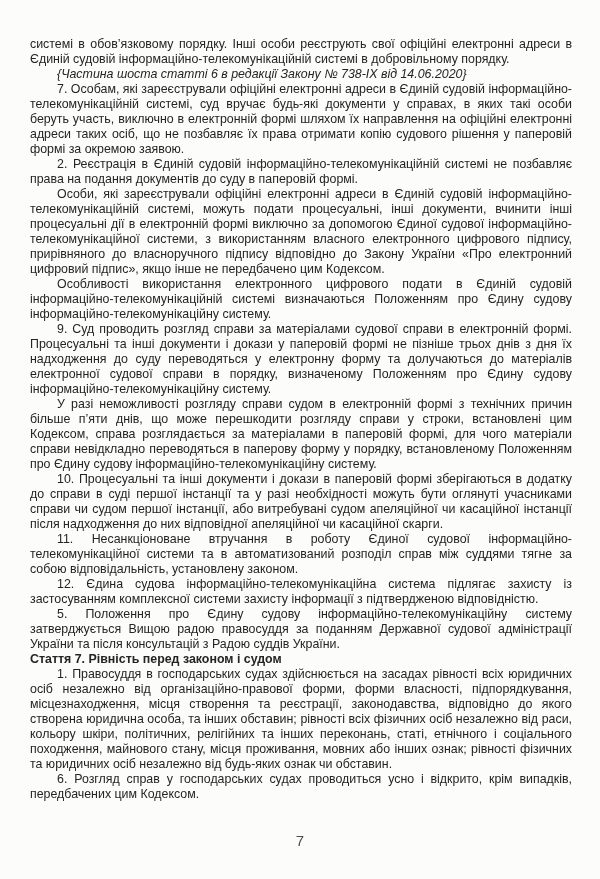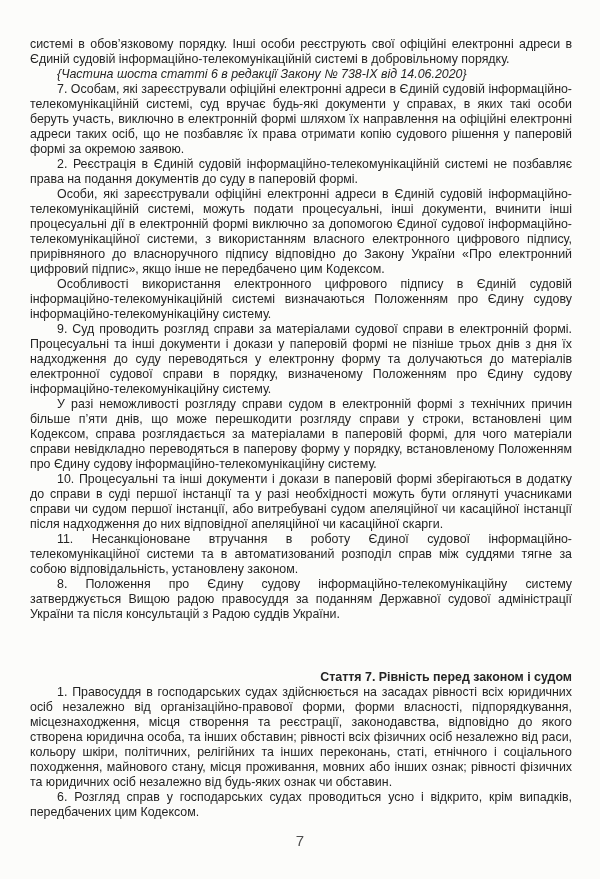--- a/index.html
+++ b/index.html
@@ -21,48 +21,48 @@
       font-size: 12.4px;
       line-height: 15px;
       text-align: justify;
       -webkit-hyphens: auto;
       hyphens: auto;
     }
     .text-body p { margin: 0; text-indent: 27px; }
     .text-body p.continuation { text-indent: 0; }
     .text-body p.note { font-style: italic; }
     .text-body p.heading {
-      text-align: right;
+      text-align: left;
       font-weight: bold;
       text-indent: 0;
       hyphens: none;
-      margin-top: 48px;
     }
     .page-number {
       position: absolute;
       left: 0; right: 0; top: 832px;
       text-align: center;
       font-size: 15px;
       color: #4d4d4d;
     }
   </style>
 </head>
 <body>
 
 <div class="page">
   <div class="text-body" id="text-body">
       <p class="continuation">системі в обов’язковому порядку. Інші особи реєструють свої офіційні електронні адреси в Єдиній судовій інформаційно-телекомунікаційній системі в добровільному порядку.</p>
       <p class="note">{Частина шоста статті 6 в редакції Закону № 738-IX від 14.06.2020}</p>
       <p class="para">7. Особам, які зареєстрували офіційні електронні адреси в Єдиній судовій інформаційно-телекомунікаційній системі, суд вручає будь-які документи у справах, в яких такі особи беруть участь, виключно в електронній формі шляхом їх направлення на офіційні електронні адреси таких осіб, що не позбавляє їх права отримати копію судового рішення у паперовій формі за окремою заявою.</p>
       <p class="para">2. Реєстрація в Єдиній судовій інформаційно-телекомунікаційній системі не позбавляє права на подання документів до суду в паперовій формі.</p>
       <p class="para">Особи, які зареєстрували офіційні електронні адреси в Єдиній судовій інформаційно-телекомунікаційній системі, можуть подати процесуальні, інші документи, вчинити інші процесуальні дії в електронній формі виключно за допомогою Єдиної судової інформаційно-телекомунікаційної системи, з використанням власного електронного цифрового підпису, прирівняного до власноручного підпису відповідно до Закону України «Про електронний цифровий підпис», якщо інше не передбачено цим Кодексом.</p>
-      <p class="para">Особливості використання електронного цифрового підпису в Єдиній судовій інформаційно-телекомунікаційній системі визначаються Положенням про Єдину судову інформаційно-телекомунікаційну систему.</p>
+      <p class="para">Особливості використання електронного цифрового подати в Єдиній судовій інформаційно-телекомунікаційній системі визначаються Положенням про Єдину судову інформаційно-телекомунікаційну систему.</p>
       <p class="para">9. Суд проводить розгляд справи за матеріалами судової справи в електронній формі. Процесуальні та інші документи і докази у паперовій формі не пізніше трьох днів з дня їх надходження до суду переводяться у електронну форму та долучаються до матеріалів електронної судової справи в порядку, визначеному Положенням про Єдину судову інформаційно-телекомунікаційну систему.</p>
       <p class="para">У разі неможливості розгляду справи судом в електронній формі з технічних причин більше п’яти днів, що може перешкодити розгляду справи у строки, встановлені цим Кодексом, справа розглядається за матеріалами в паперовій формі, для чого матеріали справи невідкладно переводяться в паперову форму у порядку, встановленому Положенням про Єдину судову інформаційно-телекомунікаційну систему.</p>
       <p class="para">10. Процесуальні та інші документи і докази в паперовій формі зберігаються в додатку до справи в суді першої інстанції та у разі необхідності можуть бути оглянуті учасниками справи чи судом першої інстанції, або витребувані судом апеляційної чи касаційної інстанції після надходження до них відповідної апеляційної чи касаційної скарги.</p>
       <p class="para">11. Несанкціоноване втручання в роботу Єдиної судової інформаційно-телекомунікаційної системи та в автоматизований розподіл справ між суддями тягне за собою відповідальність, установлену законом.</p>
-      <p class="para">8. Положення про Єдину судову інформаційно-телекомунікаційну систему затверджується Вищою радою правосуддя за поданням Державної судової адміністрації України та після консультацій з Радою суддів України.</p>
+      <p class="para">12. Єдина судова інформаційно-телекомунікаційна система підлягає захисту із застосуванням комплексної системи захисту інформації з підтвердженою відповідністю.</p>
+      <p class="para">5. Положення про Єдину судову інформаційно-телекомунікаційну систему затверджується Вищою радою правосуддя за поданням Державної судової адміністрації України та після консультацій з Радою суддів України.</p>
       <p class="heading">Стаття 7. Рівність перед законом і судом</p>
       <p class="para">1. Правосуддя в господарських судах здійснюється на засадах рівності всіх юридичних осіб незалежно від організаційно-правової форми, форми власності, підпорядкування, місцезнаходження, місця створення та реєстрації, законодавства, відповідно до якого створена юридична особа, та інших обставин; рівності всіх фізичних осіб незалежно від раси, кольору шкіри, політичних, релігійних та інших переконань, статі, етнічного і соціального походження, майнового стану, місця проживання, мовних або інших ознак; рівності фізичних та юридичних осіб незалежно від будь-яких ознак чи обставин.</p>
       <p class="para">6. Розгляд справ у господарських судах проводиться усно і відкрито, крім випадків, передбачених цим Кодексом.</p>
     </div>
   <div class="page-number">7</div>
 </div>
 
 </body></html>

